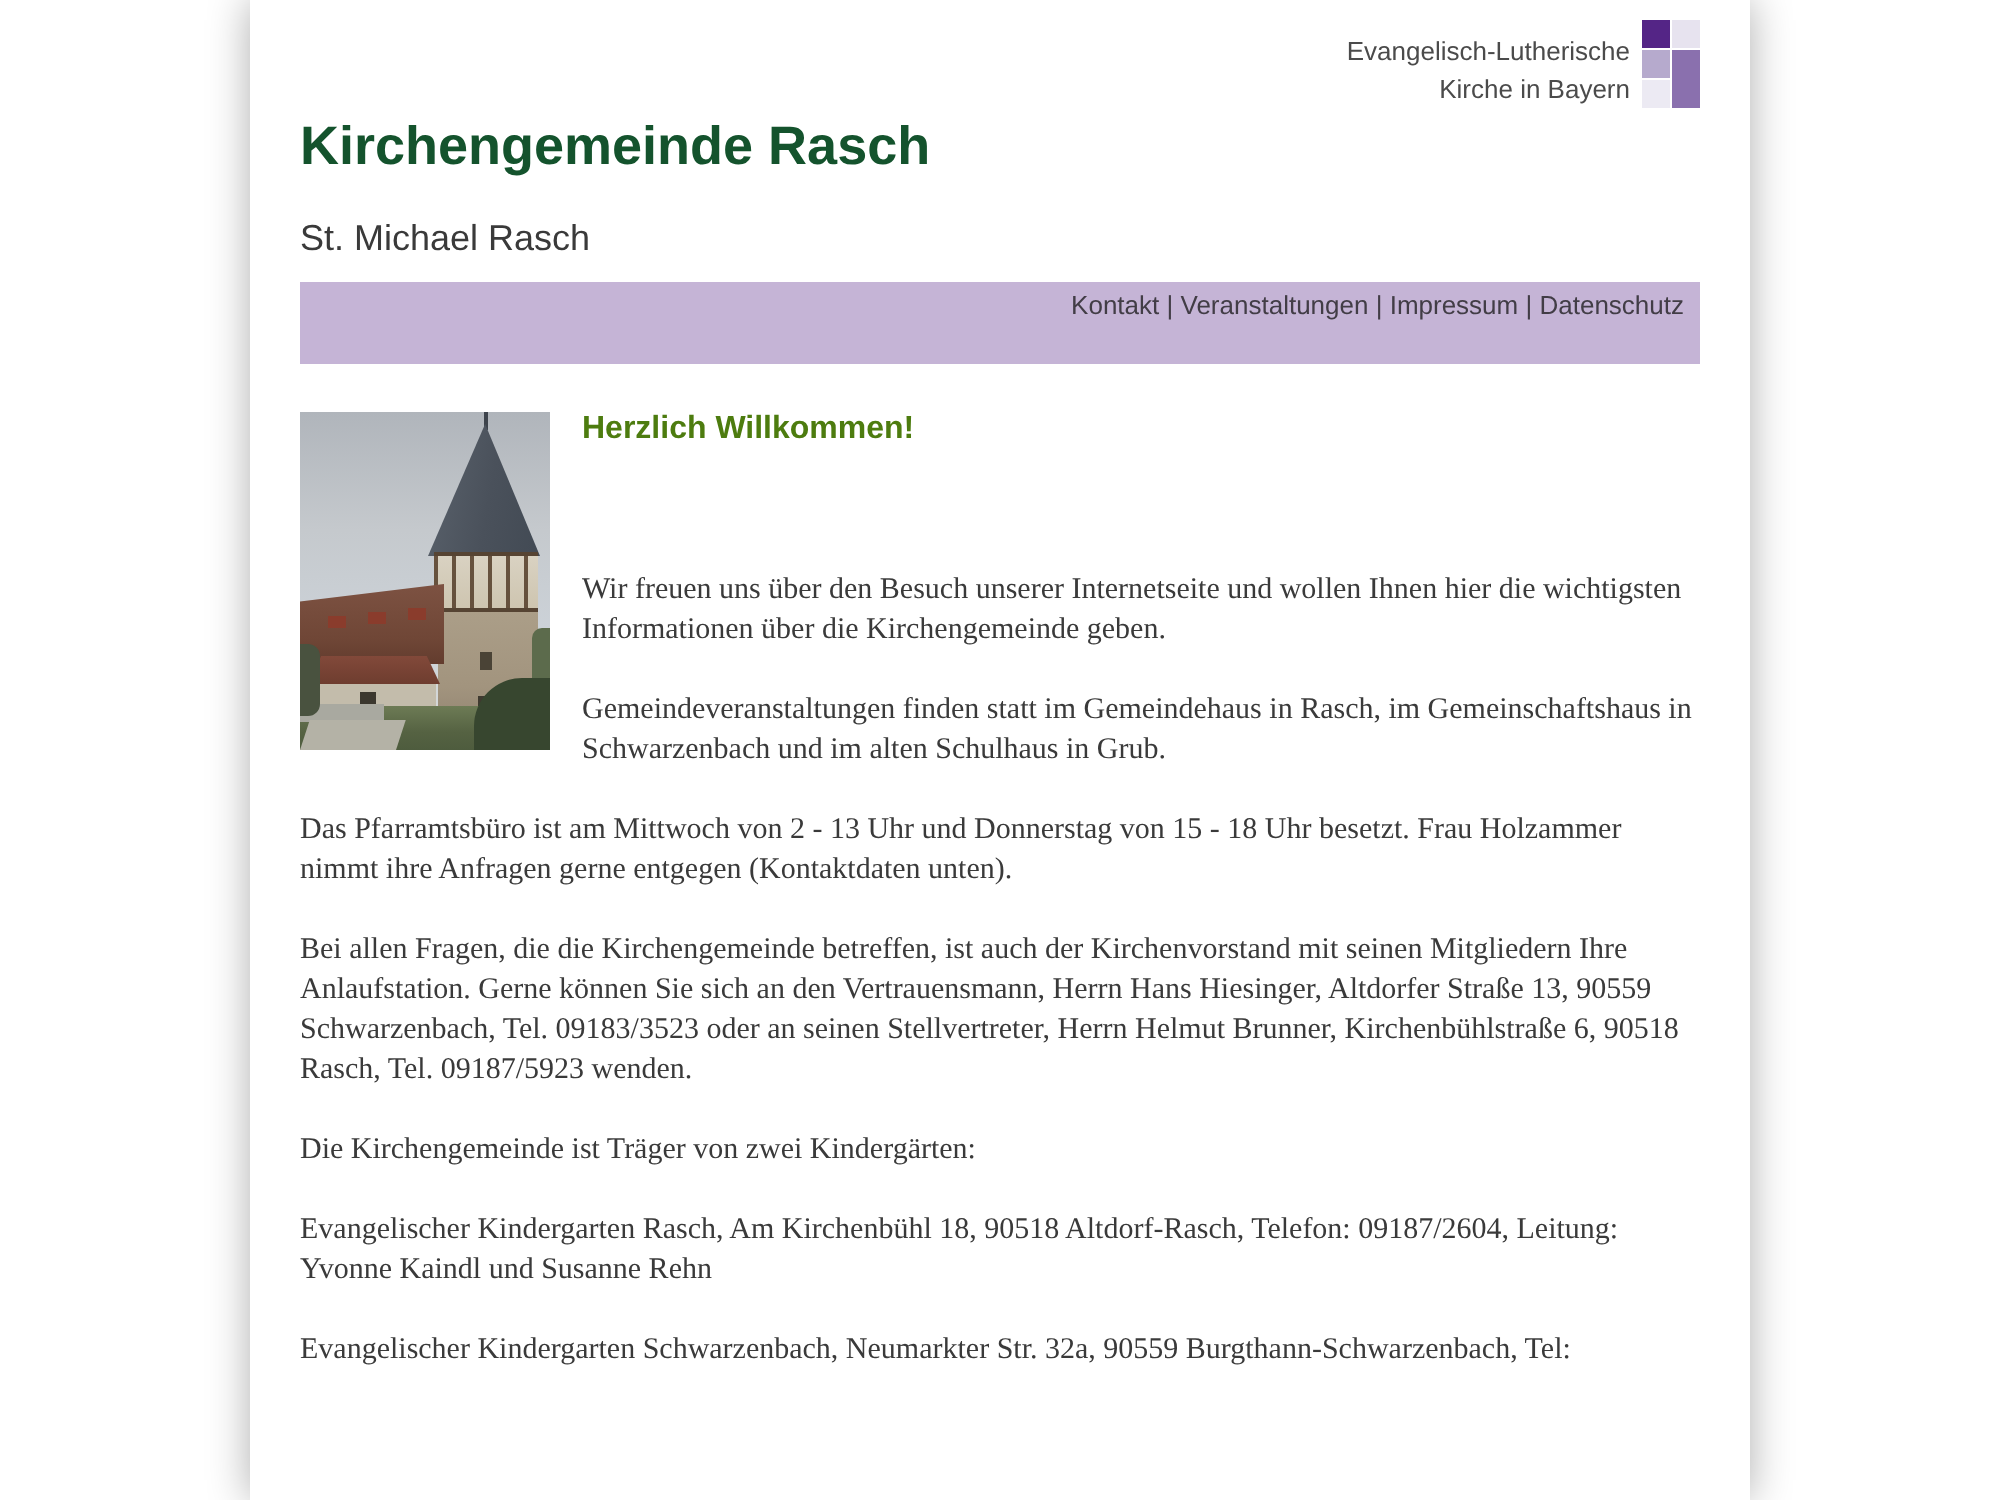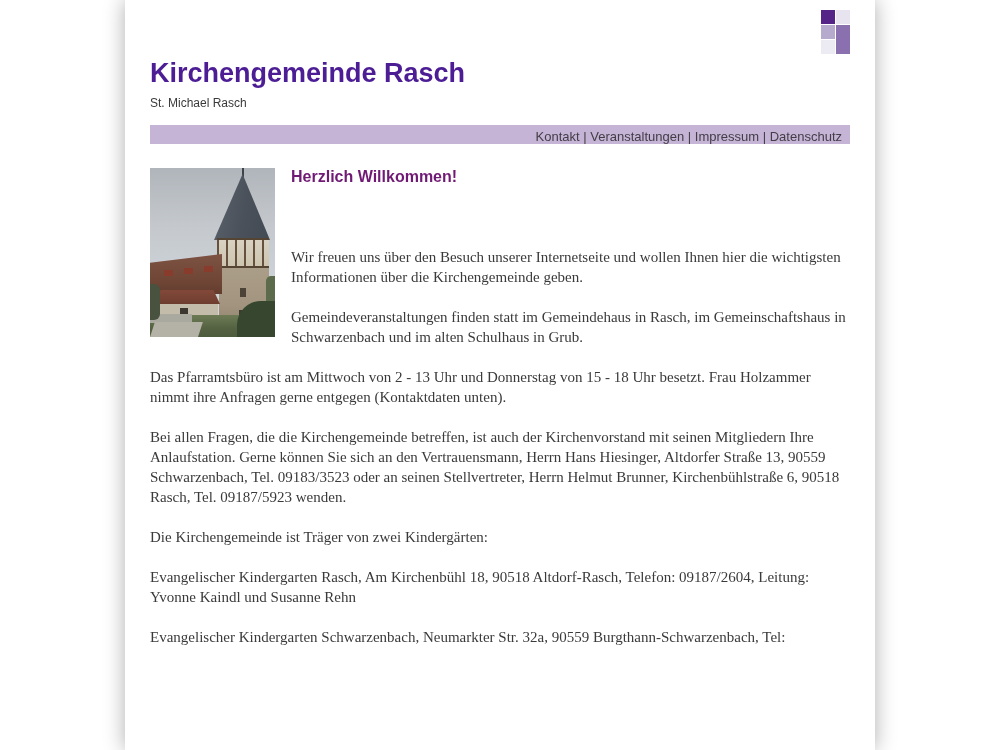--- a/index.html
+++ b/index.html
@@ -47,33 +47,33 @@
   .lm-c1r2 { background: #b6aacd; }
   .lm-tall { background: #8a70ae; grid-column: 2; grid-row: 2 / span 2; }
   .lm-c1r3 { background: #eceaf3; }
 
   h1 {
     margin: 0;
     padding-top: 48px;
     font-size: 27px;
     line-height: 30px;
     font-weight: bold;
-    color: #4c1d95;
+    color: #14532d;
   }
   .subtitle {
-    margin-top: 6px;
-    font-size: 12px;
+    margin-top: 22px;
+    font-size: 18px;
     line-height: 18px;
     color: #3a3a3a;
   }
 
   
   nav {
     margin-top: 13px;
-    height: 19px;
+    height: 41px;
     line-height: 23px;
     background: #c5b4d6;
     text-align: right;
     padding-right: 8px;
     font-size: 13px;
     color: #423d46;
     white-space: nowrap;
   }
   nav a {
     color: #423d46;
@@ -81,21 +81,21 @@
   }
   .nav-sep { color: #423d46; }
 
   
   main { padding-top: 24px; overflow: hidden; }
   h2 {
     margin: 0;
     font-size: 16px;
     line-height: 17px;
     font-weight: bold;
-    color: #701a75;
+    color: #4d7c0f;
     padding-left: 16px;
   }
   .intro { margin-top: 62px; }
   .intro p { margin: 0 0 20px 0; }
   .body-paras p { margin: 20px 0 0 0; }
   p.para {
     font-size: 15px;
     line-height: 20px;
     color: #3a3a3a;
     font-family: Liberation Serif, serif;
@@ -159,20 +159,24 @@
   .foliage-right { right: 0; bottom: 0; width: 38px; height: 36px; background: #37462f; border-radius: 24px 0 0 0; }
   .tree-right { right: 0; top: 108px; width: 9px; height: 30px; background: #5c6b4c; border-radius: 5px 0 0 5px; }
 </style>
 </head>
 <body>
 
 <div class="page">
 
   <header>
     <div class="logo">
+      <div class="logo-text">
+        <div>Evangelisch-Lutherische</div>
+        <div>Kirche in Bayern</div>
+      </div>
       <div class="logo-mark">
         <div class="lm-c1r1"></div>
         <div class="lm-c2r1"></div>
         <div class="lm-c1r2"></div>
         <div class="lm-tall"></div>
         <div class="lm-c1r3"></div>
       </div>
     </div>
     <h1>Kirchengemeinde Rasch</h1>
     <div class="subtitle">St. Michael Rasch</div>

